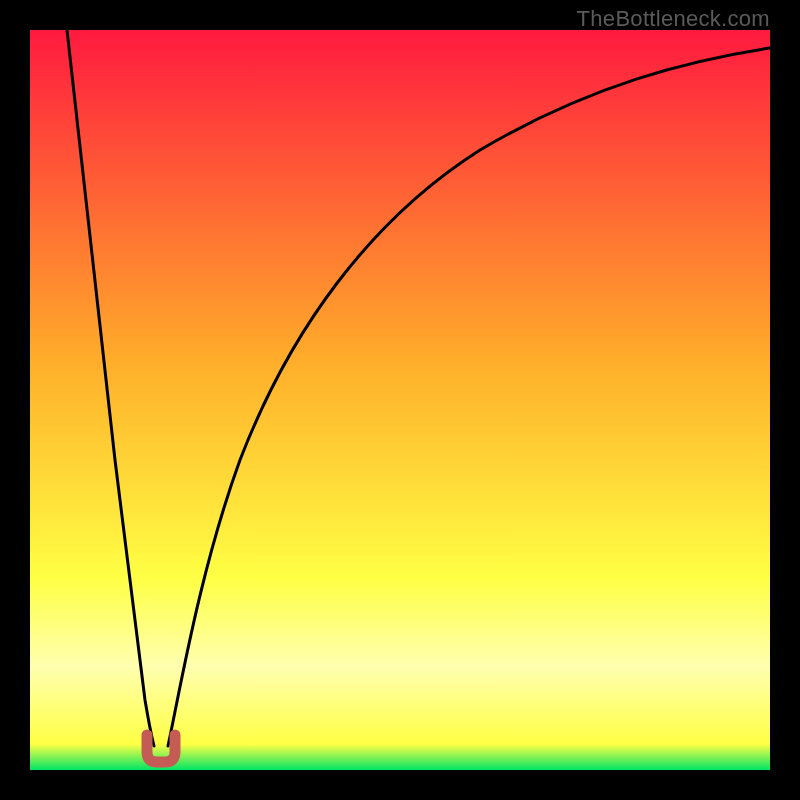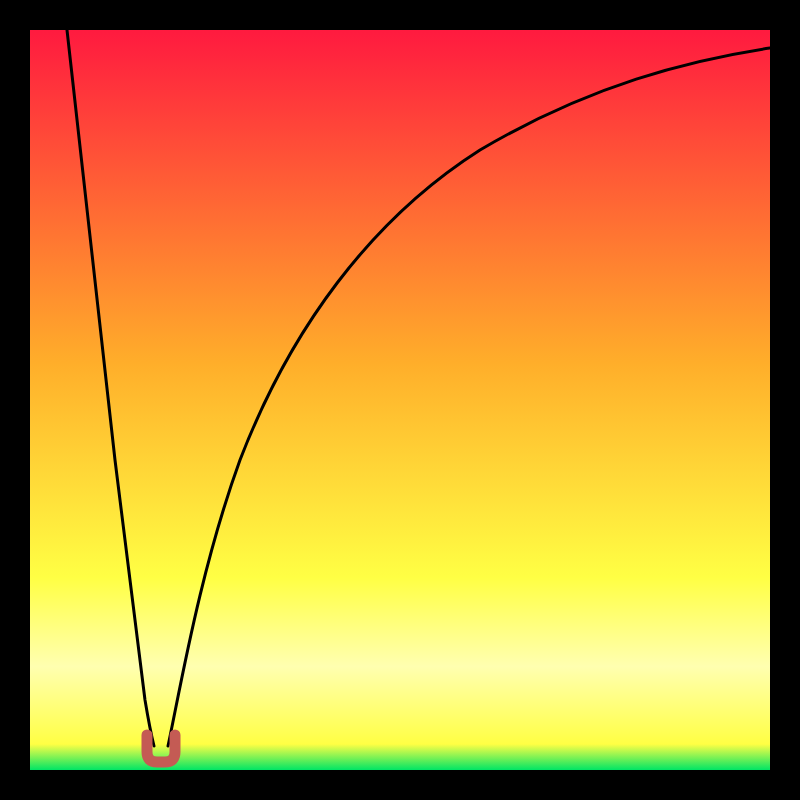--- a/index.html
+++ b/index.html
@@ -42,20 +42,21 @@
     color: #5b5b5b;
     font-size: 22px;
     letter-spacing: 0.3px;
   }
 </style>
 </head>
 <body>
 
 <div class="frame">
 
+  <div class="watermark">TheBottleneck.com</div>
 
   <div class="plot-area">
 
     <svg class="gradient-bg" viewBox="0 0 740 740" preserveAspectRatio="none">
       <defs>
         <linearGradient id="bg" x1="0" y1="0" x2="0" y2="1">
           <stop offset="0%" stop-color="#ff1a3f"></stop>
           <stop offset="45%" stop-color="#ffae2a"></stop>
           <stop offset="74%" stop-color="#ffff44"></stop>
           <stop offset="86%" stop-color="#ffffb0"></stop>

